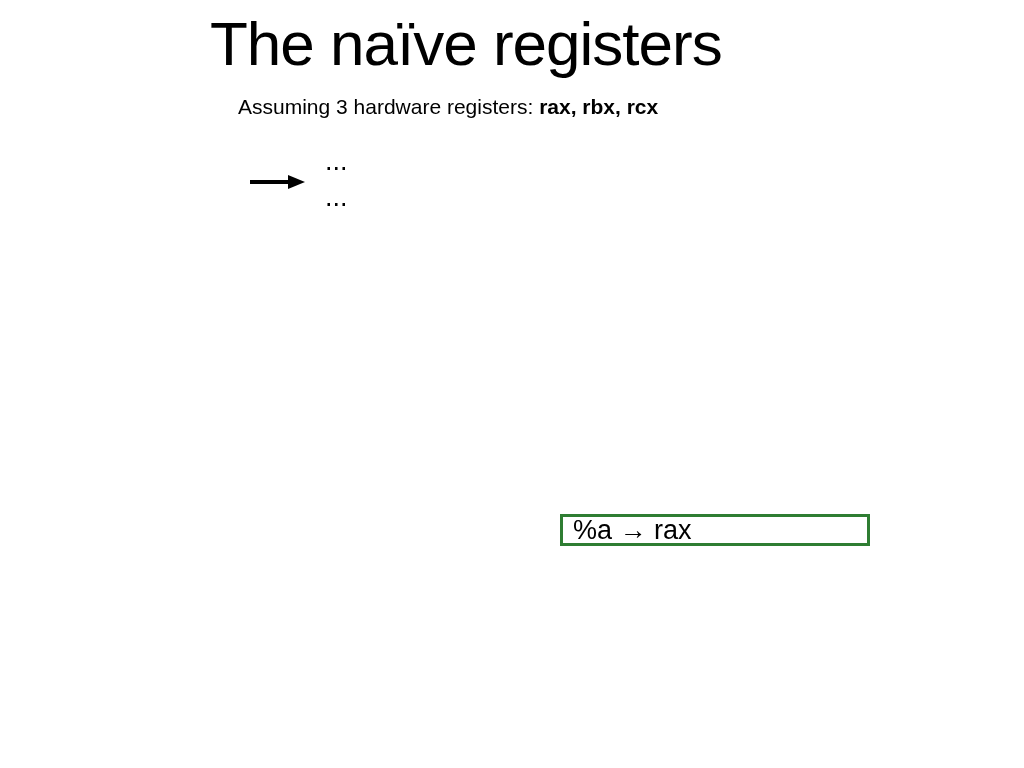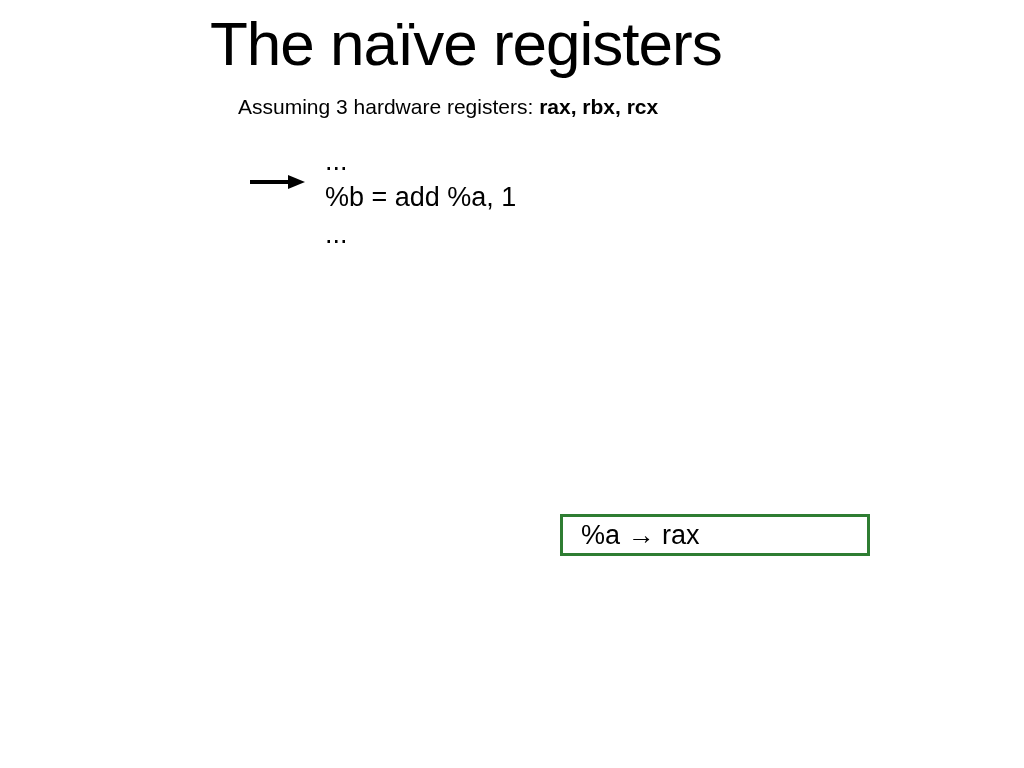--- a/index.html
+++ b/index.html
@@ -50,25 +50,25 @@
       font-family: Arial, Helvetica, sans-serif;
     }
     .code div {
       white-space: pre;
     }
     .mapping-box {
       position: absolute;
       top: 514px;
       left: 560px;
       width: 310px;
-      height: 42px;
+      height: 32px;
       border: 3px solid #2e7d32;
       display: flex;
       align-items: center;
-      padding-left: 18px;
+      padding-left: 10px;
       font-size: 27px;
     }
   </style>
 </head>
 <body>
 
 <div class="title">The naïve registers</div>
 
 <div class="subtitle">
   <span class="bold">Assuming 3 hardware registers:</span><span class="regs"> rax, rbx, rcx</span>
@@ -76,19 +76,18 @@
 
 <div class="arrow">
   <svg width="55" height="14" viewBox="0 0 55 14">
     <line x1="0" y1="7" x2="40" y2="7" stroke="#000000" stroke-width="4"></line>
     <polygon points="38,0 55,7 38,14" fill="#000000"></polygon>
   </svg>
 </div>
 
 <div class="code">
   <div>...</div>
-  <div>%b = add %a, 1</div>
   <div>...</div>
 </div>
 
 <div class="mapping-box">
   <span>%a → rax</span>
 </div>
 
 </body></html>

